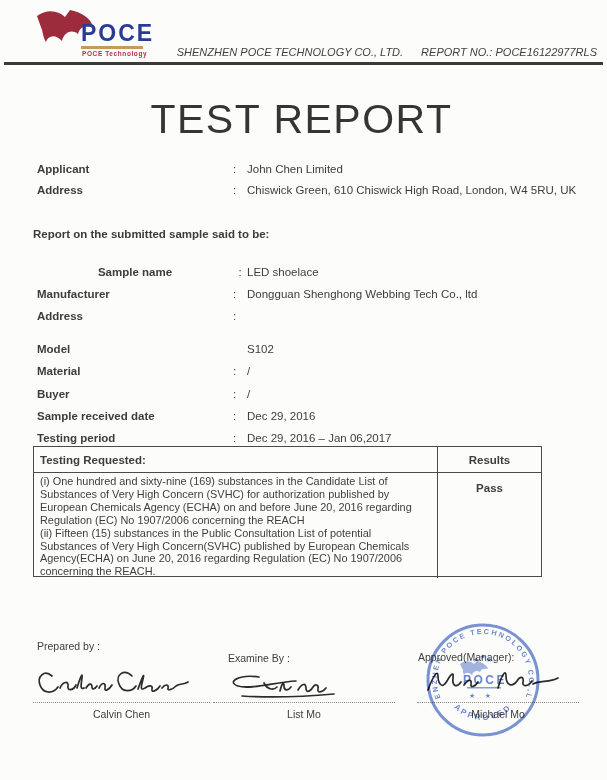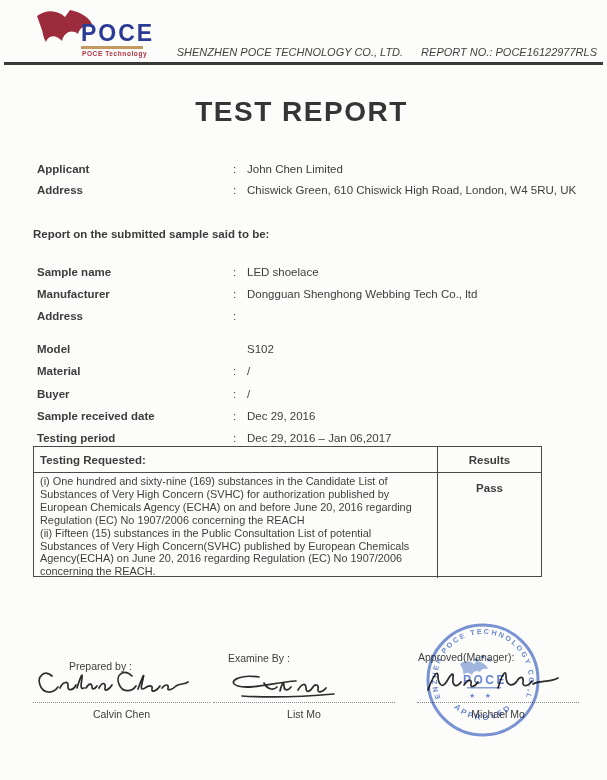--- a/index.html
+++ b/index.html
@@ -22,34 +22,34 @@
   }
   .header-line{
     position:absolute;right:10px;top:46px;
     font-size:11px;font-style:italic;color:#3f3f3f;white-space:nowrap;
   }
   .header-line .gap{display:inline-block;width:18px;}
   .rule{position:absolute;left:4px;right:4px;top:62px;height:2.5px;background:#3a3a3a;}
   
   .title{
     position:absolute;left:0;right:4px;top:96px;text-align:center;
-    font-size:28px;font-weight:bold;letter-spacing:1.5px;color:#353535;
+    font-size:41px;font-weight:normal;letter-spacing:1.5px;color:#353535;
   }
   
   .kv{position:absolute;left:37px;display:flex;font-size:11.5px;line-height:20px;}
   .kv .lbl{width:196px;font-weight:bold;flex:none;}
   .kv .sep{width:14px;flex:none;color:#444;}
   .kv .val{max-width:336px;}
   .kv.a0{top:159px;}
   .kv.a1{top:180px;}
   .section-heading{
     position:absolute;left:33px;top:228px;
     font-size:11.5px;font-weight:bold;color:#3b3b3b;
   }
-  .kv.s0{top:262px;}
+  .kv.s0{top:262px;text-align:center;}
   .kv.s1{top:284px;}
   .kv.s2{top:306px;}
   .kv.s3{top:339px;}
   .kv.s4{top:361px;}
   .kv.s5{top:384px;}
   .kv.s6{top:406px;}
   .kv.s7{top:428px;}
   
   .rtable{
     position:absolute;left:33px;top:446px;width:509px;height:131px;
@@ -66,21 +66,21 @@
     border-bottom:1px solid #4a4a4a;
     display:flex;align-items:center;justify-content:center;font-weight:bold;
   }
   .rtable .body-left{
     border-right:1px solid #4a4a4a;
     padding:2px 6px 0 6px;font-size:10.9px;line-height:12.9px;color:#3e3e3e;
   }
   .rtable .body-right{text-align:center;padding-top:9px;font-weight:bold;}
   
   .sig-label{position:absolute;font-size:10.5px;color:#3d3d3d;white-space:nowrap;}
-  .sig-label.p1{left:37px;top:660px;margin-left:32px;}
+  .sig-label.p1{left:37px;top:640px;}
   .sig-label.p2{left:228px;top:652px;}
   .sig-label.p3{left:418px;top:651px;}
   .sig-svg{position:absolute;}
   .sig-svg.p1{left:36px;top:664px;}
   .sig-svg.p2{left:214px;top:668px;}
   .sig-svg.p3{left:418px;top:658px;}
   .dotline{position:absolute;top:702px;border-top:1.5px dotted #8a8a8a;height:0;}
   .dotline.p1{left:33px;width:177px;}
   .dotline.p2{left:213px;width:182px;}
   .dotline.p3{left:417px;width:162px;}

